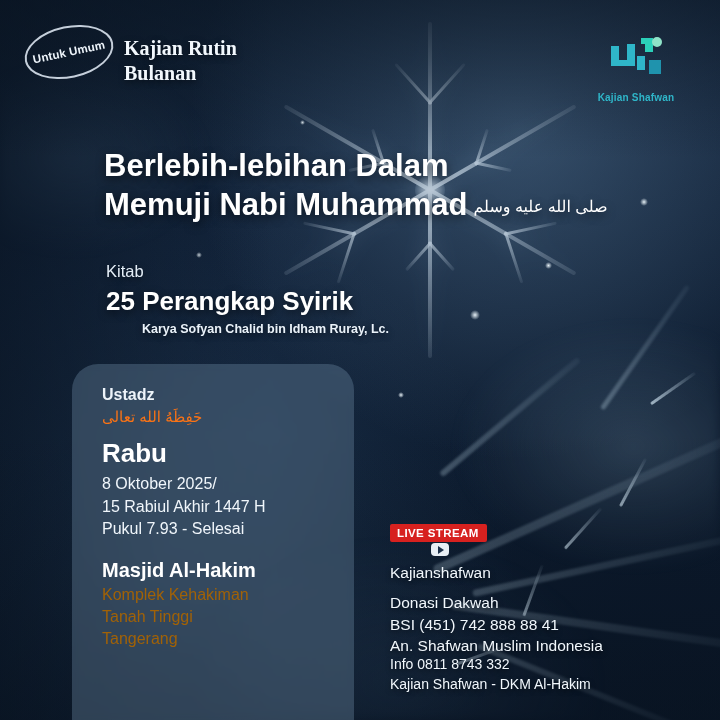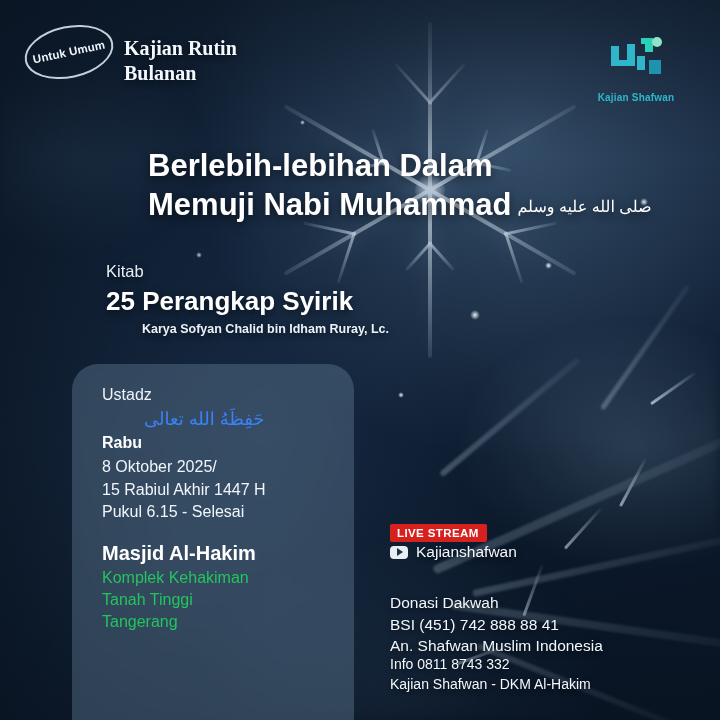--- a/index.html
+++ b/index.html
@@ -156,21 +156,20 @@
 
   .headline {
     position: absolute;
     left: 104px; top: 146px;
     width: 560px;
     font-size: 31px;
     font-weight: 800;
     line-height: 1.27;
     color: #ffffff;
     text-shadow: 0 3px 10px rgba(0,0,0,0.55);
-    margin-left: 44px;
   }
   .saw {
     font-size: 16px;
     font-weight: 400;
     vertical-align: middle;
     margin-left: 6px;
   }
 
   .kitab-label {
     position: absolute;
@@ -201,30 +200,30 @@
   .card {
     position: absolute;
     left: 72px; top: 364px;
     width: 282px; height: 356px;
     background: rgba(118,146,172,0.34);
     border-top-left-radius: 26px;
     border-top-right-radius: 26px;
     backdrop-filter: blur(3px);
     padding: 22px 24px 0 30px;
   }
-  .card .ustadz-label { font-size: 16px; color: #eef4fa; }
+  .card .ustadz-label { font-size: 16px; color: #eef4fa; font-weight: bold; }
   .card .ustadz-name {
     margin-top: 4px;
     font-size: 21px; font-weight: 800; line-height: 1.18; color: #ffffff;
   }
-  .card .hafidz { margin-top: 4px; font-size: 18px; color: #3b82f6; margin-left: 42px; }
-  .card .day { margin-top: 4px; font-size: 16px; font-weight: 800; color: #ffffff; }
+  .card .hafidz { margin-top: 4px; font-size: 15px; color: #f97316; }
+  .card .day { margin-top: 12px; font-size: 26px; font-weight: 800; color: #ffffff; }
   .card .dateline { margin-top: 4px; font-size: 16px; line-height: 1.42; color: #f0f6fb; }
   .card .venue { margin-top: 18px; font-size: 20px; font-weight: 800; color: #ffffff; }
-  .card .address { margin-top: 2px; font-size: 16px; line-height: 1.36; color: #22c55e; }
+  .card .address { margin-top: 2px; font-size: 16px; line-height: 1.36; color: #a16207; }
 
   
   .live-badge {
     position: absolute;
     left: 390px; top: 524px;
     background: #d7211f;
     color: #ffffff;
     font-size: 11.5px;
     font-weight: 800;
     letter-spacing: 0.4px;
@@ -234,20 +233,21 @@
   .live-badge .stream { font-weight: 700; }
   .social {
     position: absolute;
     left: 390px;
     font-size: 15.5px;
     color: #f1f7fc;
     display: flex;
     align-items: center;
     gap: 8px;
     text-shadow: 0 2px 5px rgba(0,0,0,0.5);
+    flex-direction: column;
   }
   .social.yt { top: 543px; }
   .social.ig { top: 563px; }
   .icon-yt {
     width: 18px; height: 13px; border-radius: 4px;
     background: #e8eef4;
     display: inline-flex; align-items: center; justify-content: center;
   }
   .icon-yt::after {
     content: "";
@@ -356,21 +356,21 @@
     <div class="kitab-author">Karya Sofyan Chalid bin Idham  Ruray, Lc.</div>
 
     <div class="card">
       <div class="ustadz-label">Ustadz</div>
       <div class="hafidz">حَفِظَهُ الله تعالى</div>
 
       <div class="day">Rabu</div>
       <div class="dateline">
         <div>8 Oktober 2025/</div>
         <div>15 Rabiul Akhir 1447 H</div>
-        <div>Pukul 6.15 - Selesai</div>
+        <div>Pukul 7.93 - Selesai</div>
       </div>
 
       <div class="venue">Masjid Al-Hakim</div>
       <div class="address">
         <div>Komplek Kehakiman</div>
         <div>Tanah Tinggi</div>
         <div>Tangerang</div>
       </div>
     </div>
 

